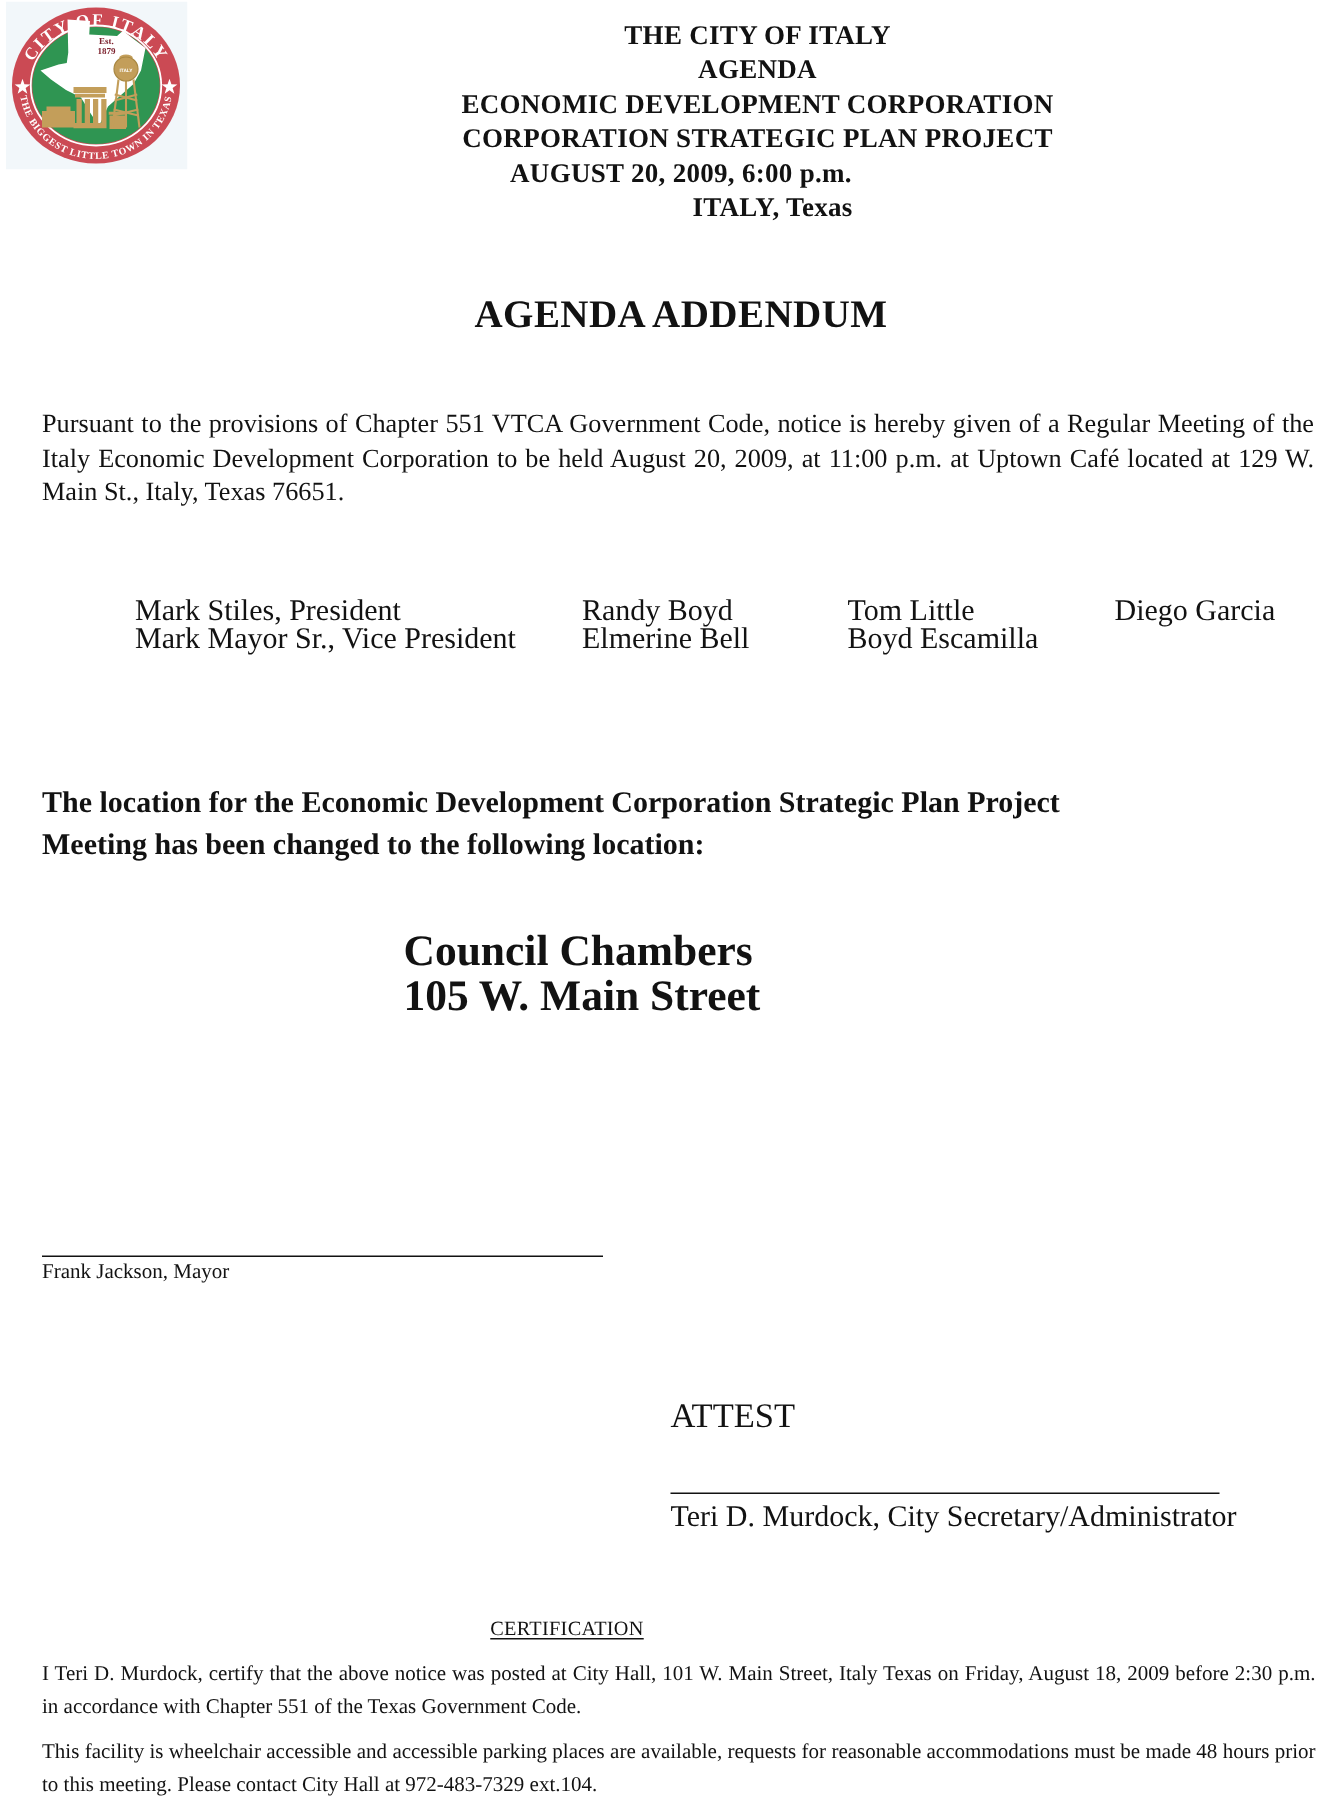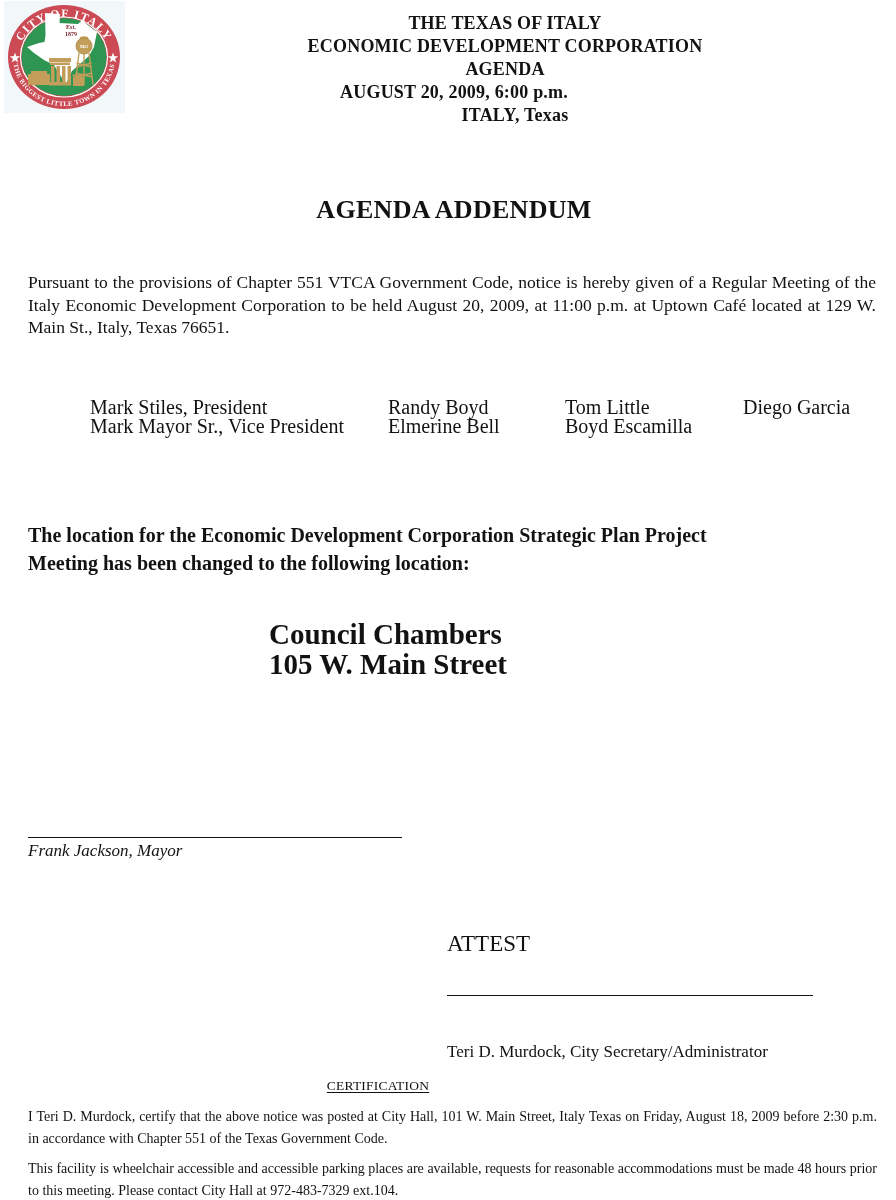--- a/index.html
+++ b/index.html
@@ -47,25 +47,25 @@
   }
   .location-change .ul{text-decoration-thickness:2px;text-underline-offset:3px;}
   
   .new-location{
     position:absolute;top:620px;left:269px;
     font-size:29px;font-weight:bold;line-height:29.5px;
   }
   
   .sig-mayor{position:absolute;left:28px;top:800px;width:374px;}
   .sig-mayor .sig-line{height:37px;border-bottom:1.6px solid #111;}
-  .sig-mayor .sig-name{font-size:17px;padding-top:3px;font-style:italic;}
+  .sig-mayor .sig-name{font-size:14px;padding-top:3px;}
   .attest-label{position:absolute;left:447px;top:931px;font-size:23px;}
   .sig-secretary{position:absolute;left:447px;top:958px;width:366px;}
   .sig-secretary .sig-line{height:37px;border-bottom:1.6px solid #111;}
-  .sig-secretary .sig-name{font-size:17px;padding-top:4px;white-space:nowrap;margin-top:42px;}
+  .sig-secretary .sig-name{font-size:20px;padding-top:4px;white-space:nowrap;}
   
   .cert-heading{
     position:absolute;top:1078px;left:0;width:756px;text-align:center;
     font-size:13.5px;letter-spacing:.2px;
   }
   .cert-heading span{text-decoration:underline;text-underline-offset:2px;}
   .cert-p1{
     position:absolute;top:1106px;left:28px;width:849px;
     font-size:14px;line-height:21.5px;text-align:justify;
   }
@@ -124,23 +124,24 @@
     </text>
     <text font-size="6.6" font-weight="bold" fill="#ffffff" letter-spacing="0.5" font-family="Liberation Serif, DejaVu Serif, serif">
       <textPath href="#arcBottom" startOffset="50%" text-anchor="middle">THE BIGGEST LITTLE TOWN IN TEXAS</textPath>
     </text>
 
     <polygon points="0,-5.5 1.29,-1.78 5.23,-1.7 2.09,0.68 3.23,4.45 0,2.2 -3.23,4.45 -2.09,0.68 -5.23,-1.7 -1.29,-1.78" transform="translate(11,57)" fill="#ffffff"></polygon>
     <polygon points="0,-5.5 1.29,-1.78 5.23,-1.7 2.09,0.68 3.23,4.45 0,2.2 -3.23,4.45 -2.09,0.68 -5.23,-1.7 -1.29,-1.78" transform="translate(109,57)" fill="#ffffff"></polygon>
   </svg>
 
   <div class="header-block">
-    <div class="header-line">THE TEXAS OF ITALY</div>
+    <div class="header-line">THE CITY OF ITALY</div>
+    <div class="header-line">AGENDA</div>
     <div class="header-line">ECONOMIC DEVELOPMENT CORPORATION</div>
-    <div class="header-line">AGENDA</div>
+    <div class="header-line">CORPORATION STRATEGIC PLAN PROJECT</div>
     <div class="header-line shift-left">AUGUST 20, 2009, 6:00 p.m.</div>
     <div class="header-line shift-right">ITALY, Texas</div>
   </div>
 
   <div class="addendum-title">AGENDA ADDENDUM</div>
 
   <div class="notice">Pursuant to the provisions of Chapter 551 VTCA Government Code, notice is hereby given of a Regular Meeting of the Italy Economic Development Corporation to be held August 20, 2009, at 11:00 p.m. at Uptown Café located at 129 W. Main St., Italy, Texas 76651.</div>
 
   <div class="board">
     <div class="cell">Mark Stiles, President</div>

